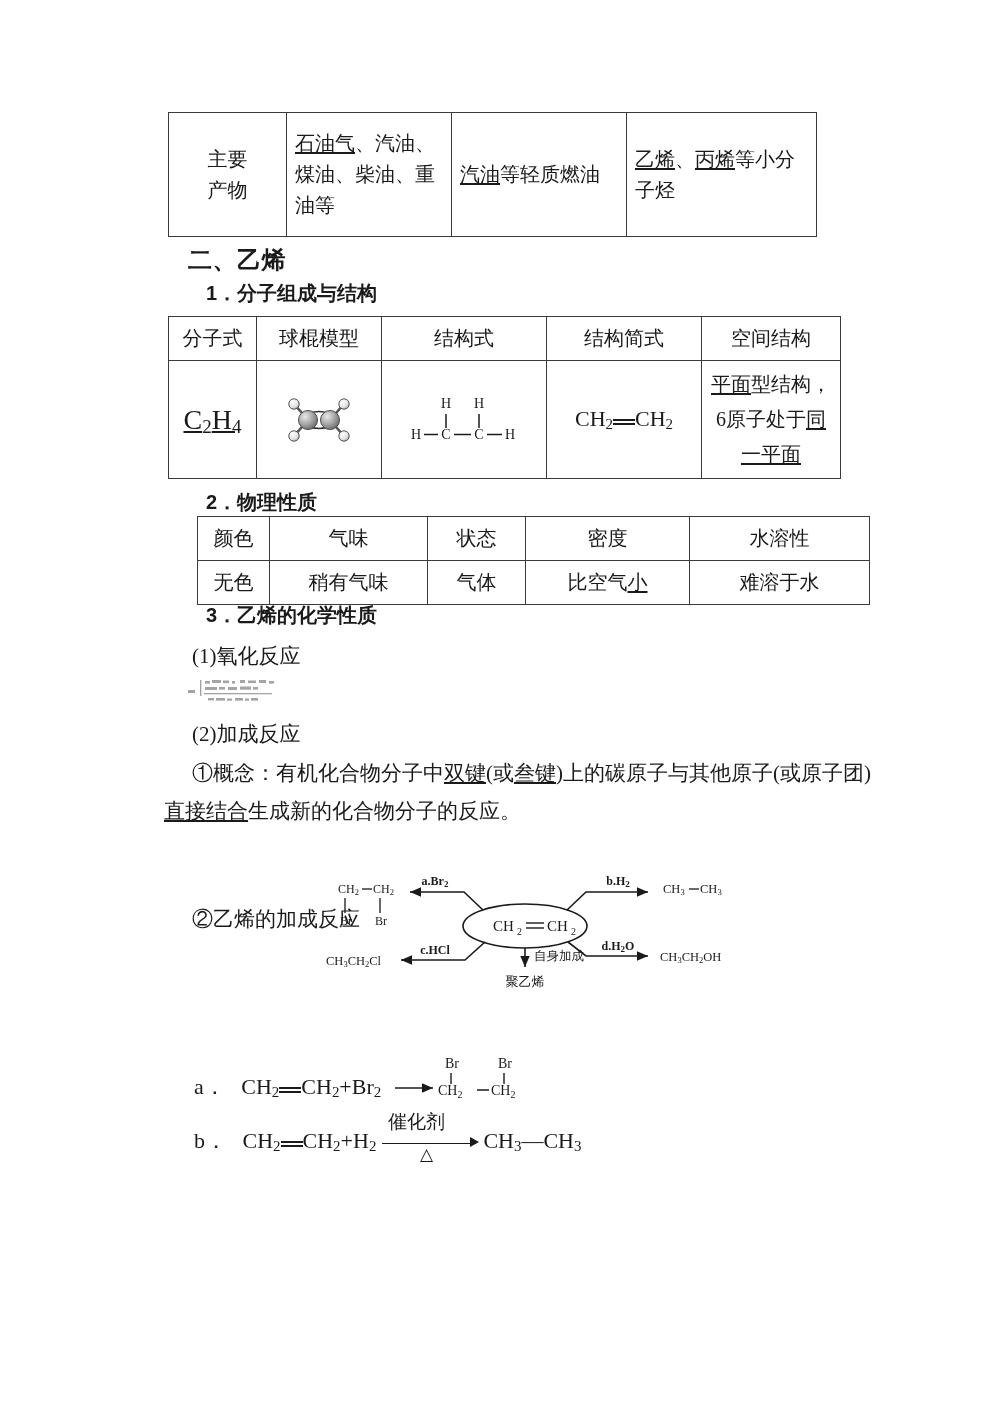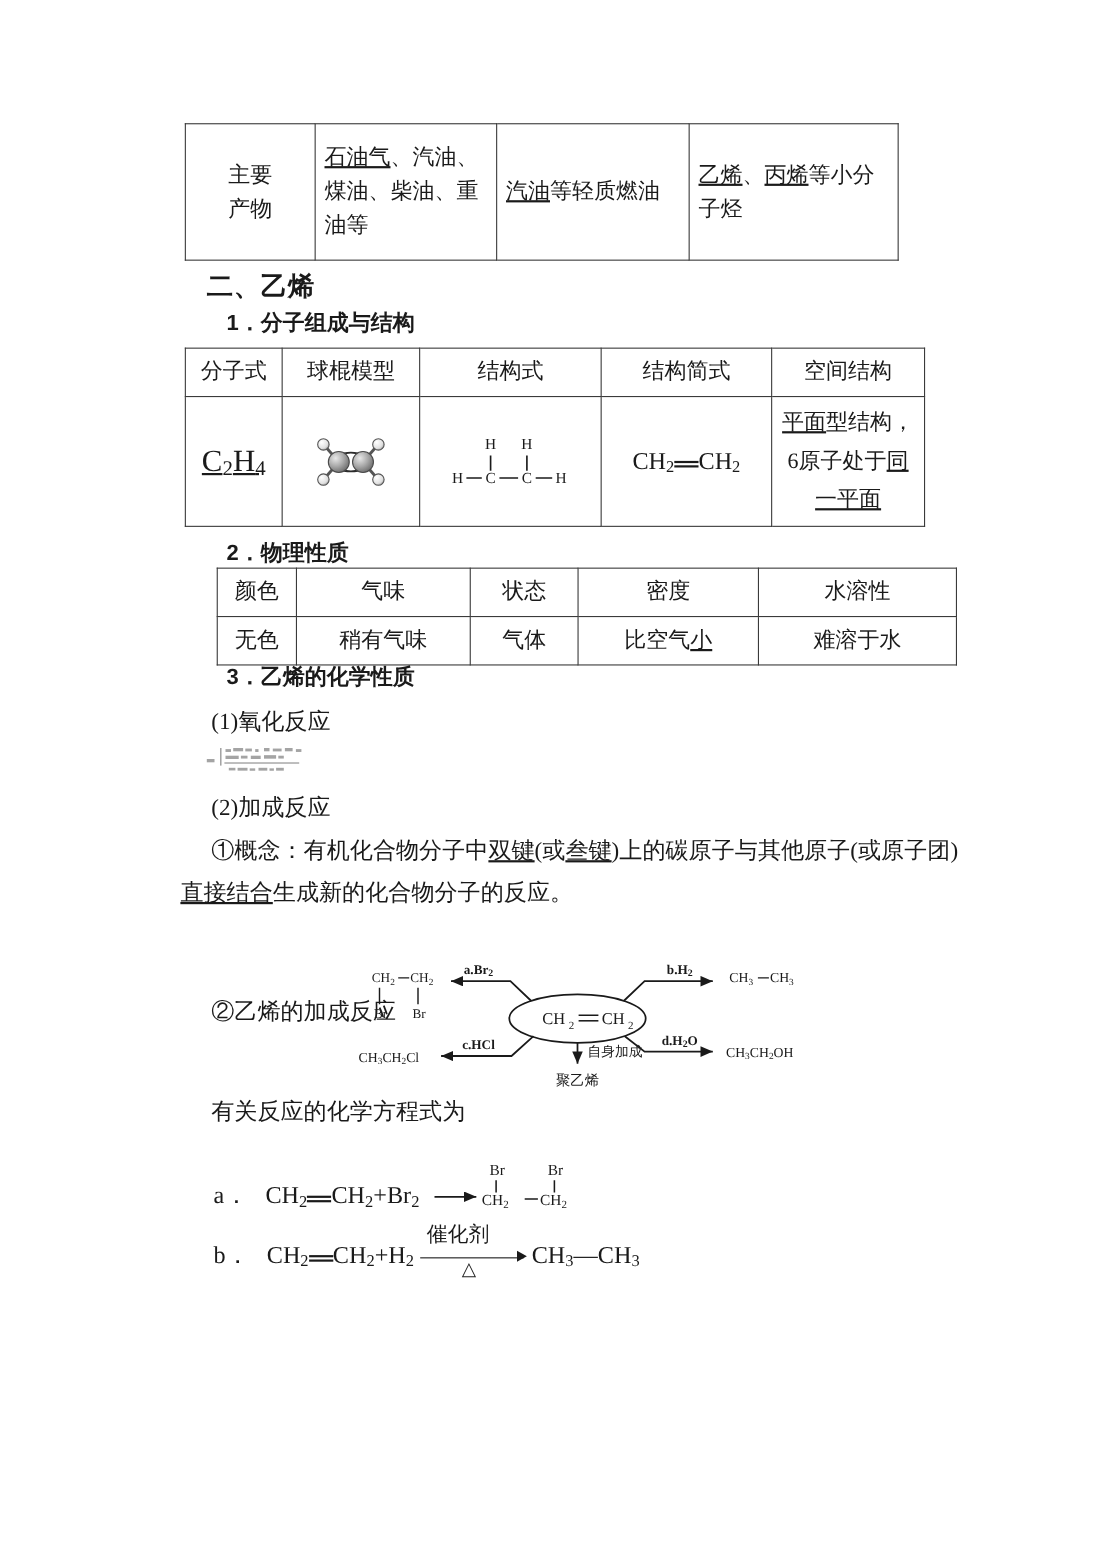--- a/index.html
+++ b/index.html
@@ -333,21 +333,20 @@
       <path d="M250,74 L268,88 L330,88" stroke="#1a1a1a" stroke-width="1.6" fill="none" marker-end="url(#arr)"></path>
       <text x="300" y="82" font-family="Liberation Serif, serif" font-size="12" font-weight="bold" fill="#1a1a1a" text-anchor="middle">d.H<tspan font-size="9" dy="2">2</tspan><tspan dy="-2">O</tspan></text>
       <text x="342" y="93" font-family="Liberation Serif, serif" font-size="12.5" fill="#1a1a1a">CH<tspan font-size="8.5" dy="2">3</tspan><tspan dy="-2">CH</tspan><tspan font-size="8.5" dy="2">2</tspan><tspan dy="-2">OH</tspan></text>
 
       <line x1="207" y1="80" x2="207" y2="99" stroke="#1a1a1a" stroke-width="1.6" marker-end="url(#arr)"></line>
       <text x="216" y="92" font-family="Liberation Sans, sans-serif" font-size="12.5" fill="#1a1a1a">自身加成</text>
       <text x="207" y="118" font-family="Liberation Sans, sans-serif" font-size="13" fill="#1a1a1a" text-anchor="middle">聚乙烯</text>
     </svg>
   </div>
 
-  <div class="para" style="left:192px; top:994px;">有关反应的化学方程式为</div>
 
   <div class="equation" style="left:194px; top:1052px;">
     <span class="eq-label">a．</span>
     <span>CH<sub>2</sub><span class="dbl-bond"></span>CH<sub>2</sub>+Br<sub>2</sub></span>
     <svg width="160" height="56" viewBox="0 0 160 56" style="vertical-align:-14px; margin-left:6px;">
       <defs>
         <marker id="arr2" markerWidth="8" markerHeight="8" refX="7" refY="3" orient="auto">
           <path d="M0,0 L7,3 L0,6 z" fill="#1a1a1a"></path>
         </marker>
       </defs>

